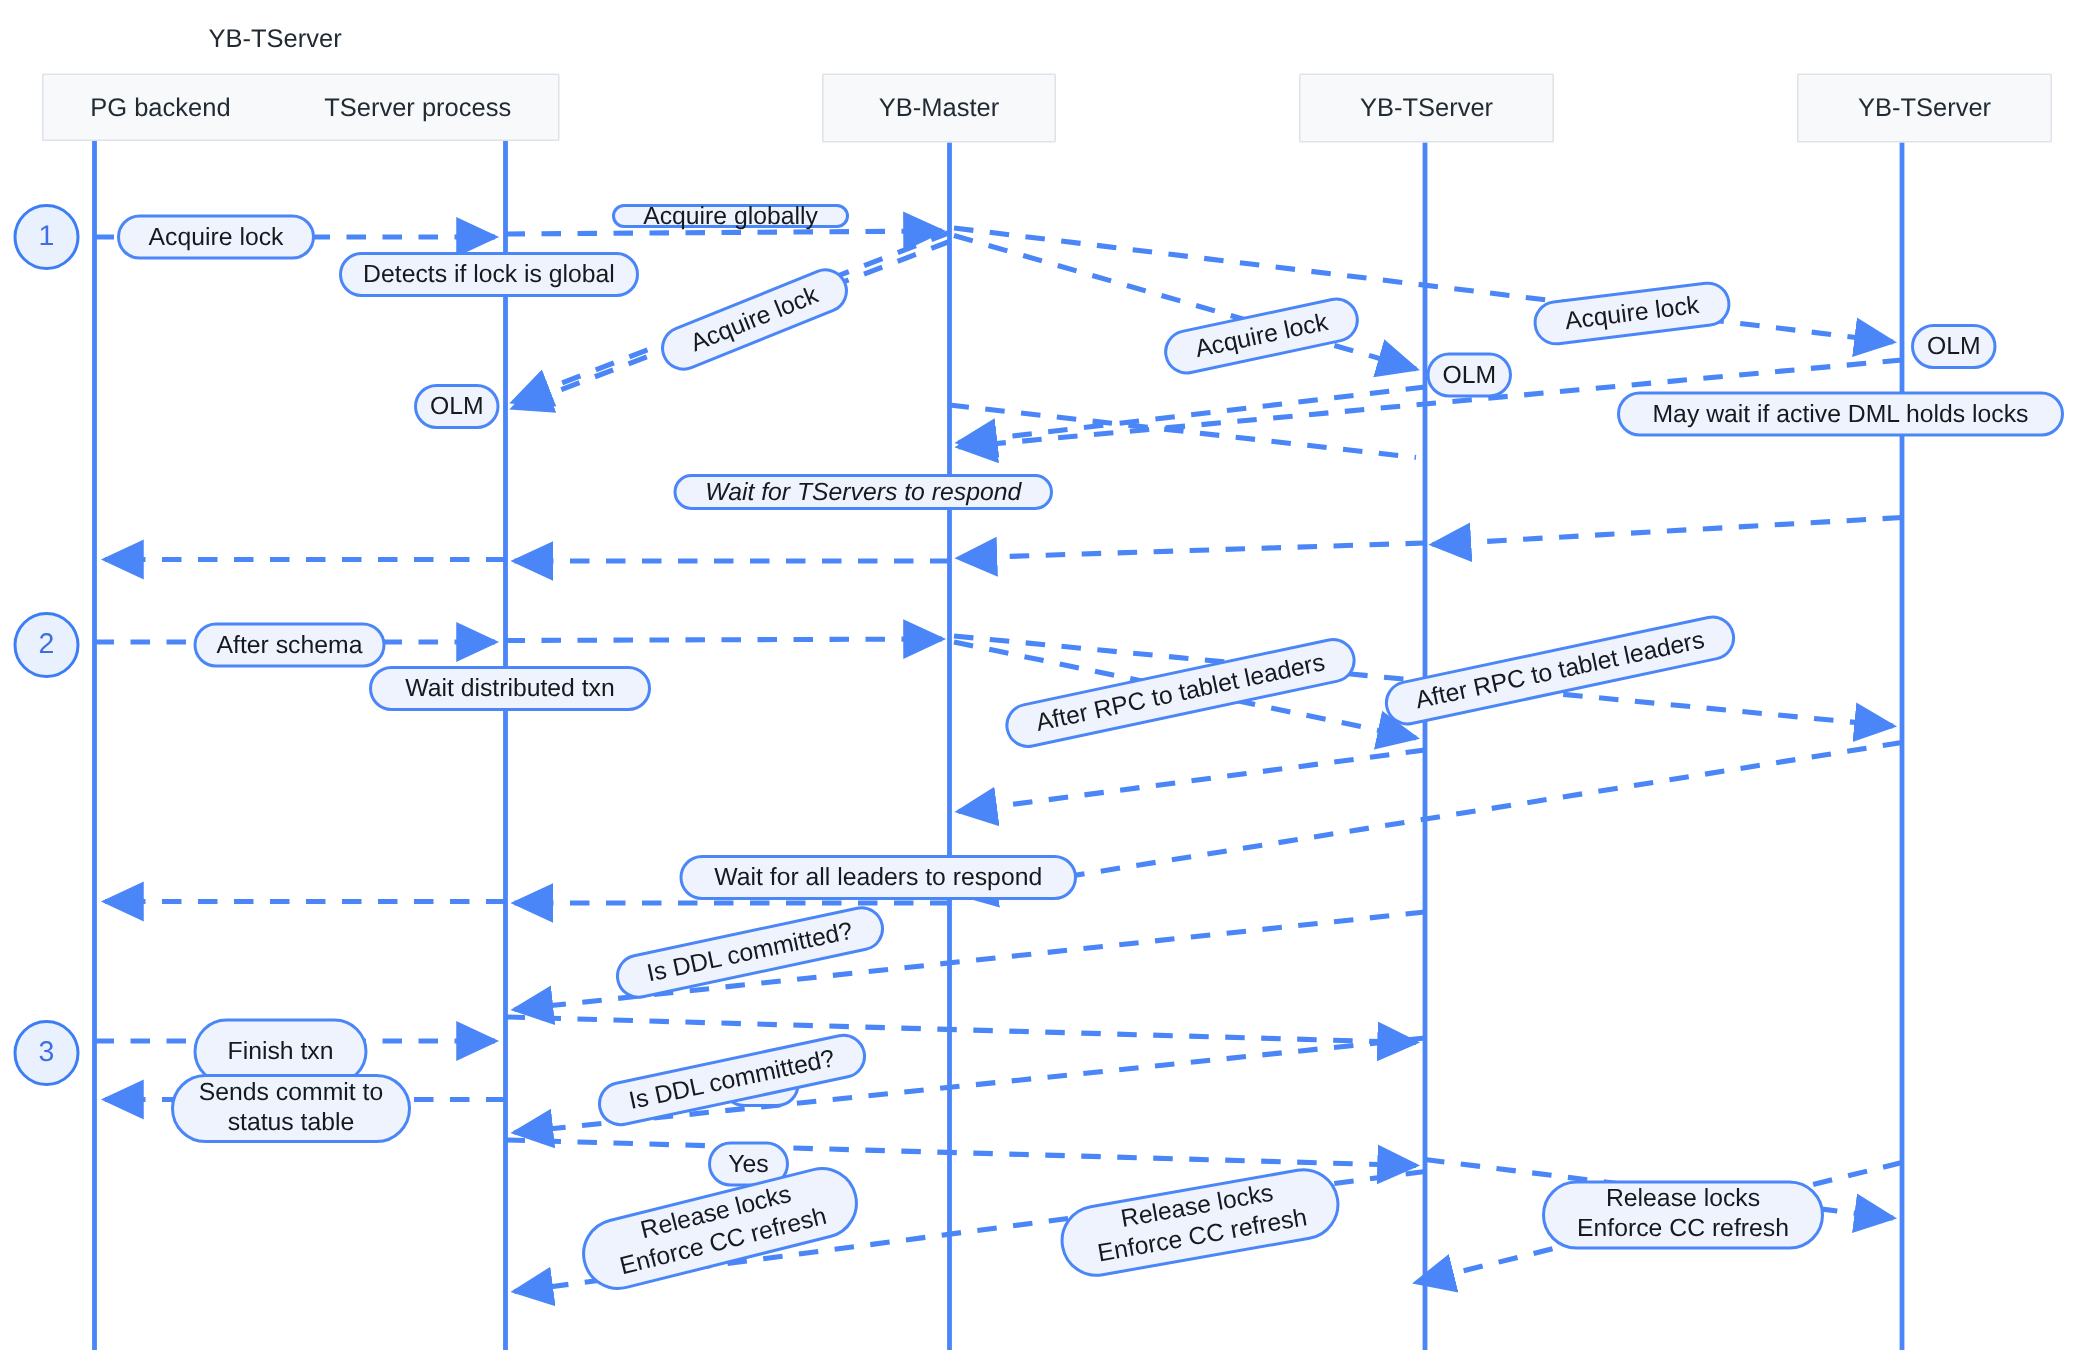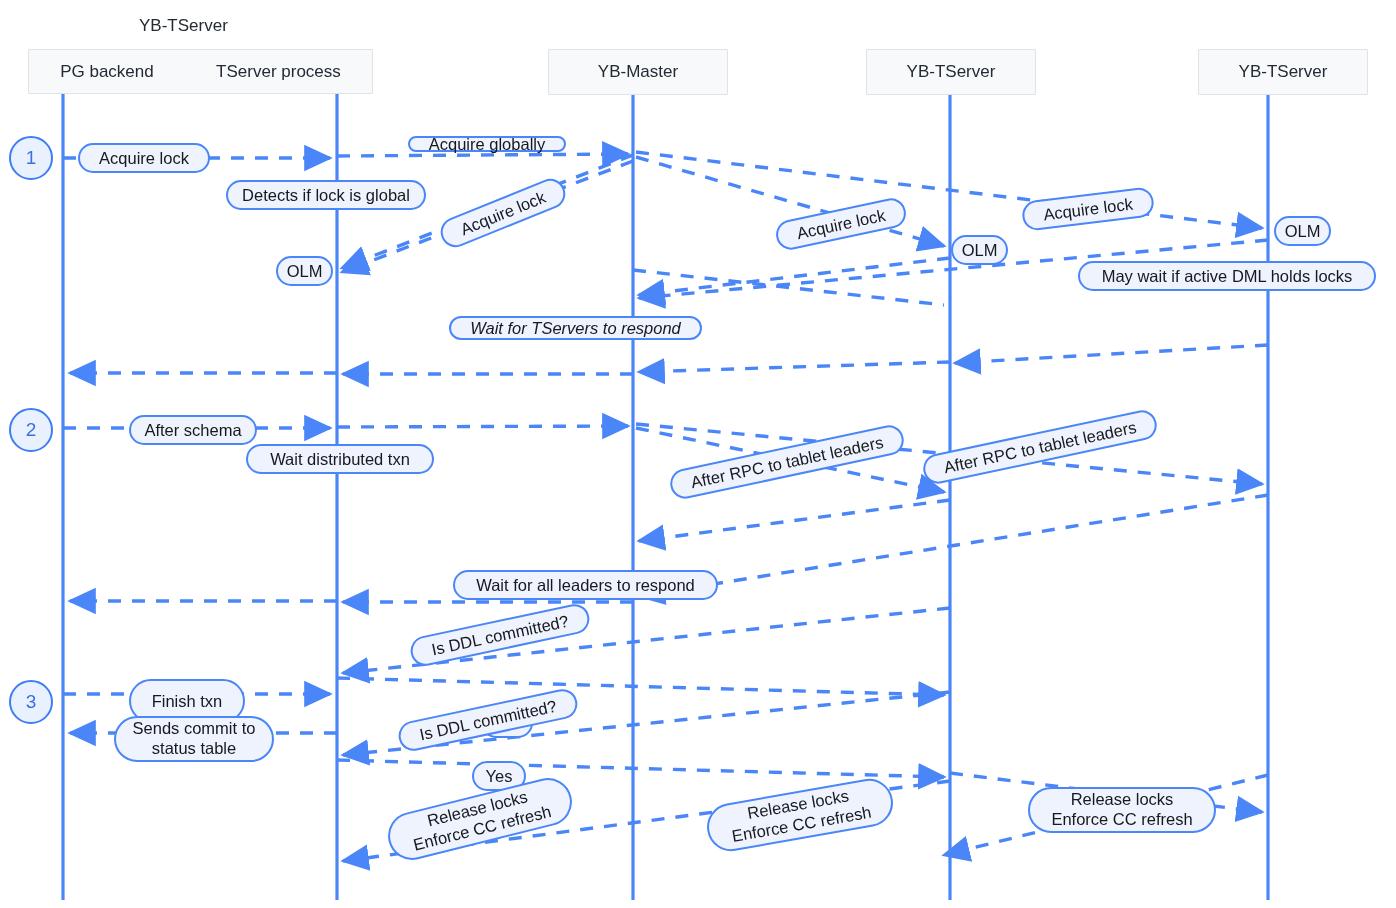--- a/index.html
+++ b/index.html
@@ -137,40 +137,40 @@
     </g>
   </svg>
 
   <div class="group-caption" style="left:139px;top:16px;">YB-TServer</div>
 
   <div class="pbox" style="left:28px;top:49px;width:345px;height:45px;">
     <span>PG backend</span>
     <span>TServer process</span>
   </div>
 
-  <div class="pbox" style="left:548px;top:49px;width:180px;height:46px;">
+  <div class="pbox" style="left:548px;top:49px;width:156px;height:46px;">
     <span>YB-Master</span>
   </div>
 
   <div class="pbox" style="left:866px;top:49px;width:170px;height:46px;">
     <span>YB-TServer</span>
   </div>
 
   <div class="pbox" style="left:1198px;top:49px;width:170px;height:46px;">
     <span>YB-TServer</span>
   </div>
 
   <div class="stepc" style="left:9px;top:136px;">1</div>
   <div class="stepc" style="left:9px;top:408px;">2</div>
   <div class="stepc" style="left:9px;top:680px;">3</div>
 
   <div id="pill-host">
       <div class="pill" style="left: 78px; top: 143px; width: 132px; height: 30px;">Acquire lock</div>
       <div class="pill" style="left: 408px; top: 136px; width: 158px; height: 16px;">Acquire globally</div>
-      <div class="pill" style="left: 226px; top: 180px; width: 200px; height: 30px; text-align: center;">Detects if lock is global</div>
+      <div class="pill" style="left: 226px; top: 168px; width: 200px; height: 30px; text-align: center;">Detects if lock is global</div>
       <div class="pill" style="left: 437px; top: 198px; width: 132px; height: 30px; transform: rotate(-22deg);">Acquire lock</div>
       <div class="pill" style="left: 775px; top: 209px; width: 132px; height: 30px; transform: rotate(-12deg);">Acquire lock</div>
       <div class="pill" style="left: 1022px; top: 194px; width: 132px; height: 30px; transform: rotate(-7deg);">Acquire lock</div>
       <div class="pill" style="left: 276px; top: 256px; width: 57px; height: 30px;">OLM</div>
       <div class="pill" style="left: 951px; top: 235px; width: 57px; height: 30px;">OLM</div>
       <div class="pill" style="left: 1274px; top: 216px; width: 57px; height: 30px;">OLM</div>
       <div class="pill" style="left: 1078px; top: 261px; width: 298px; height: 30px;">May wait if active DML holds locks</div>
       <div class="pill" style="left: 449px; top: 316px; width: 253px; height: 24px; font-style: italic;">Wait for TServers to respond</div>
       <div class="pill" style="left: 129px; top: 415px; width: 128px; height: 30px;">After schema</div>
       <div class="pill" style="left: 246px; top: 444px; width: 188px; height: 30px;">Wait distributed txn</div>

